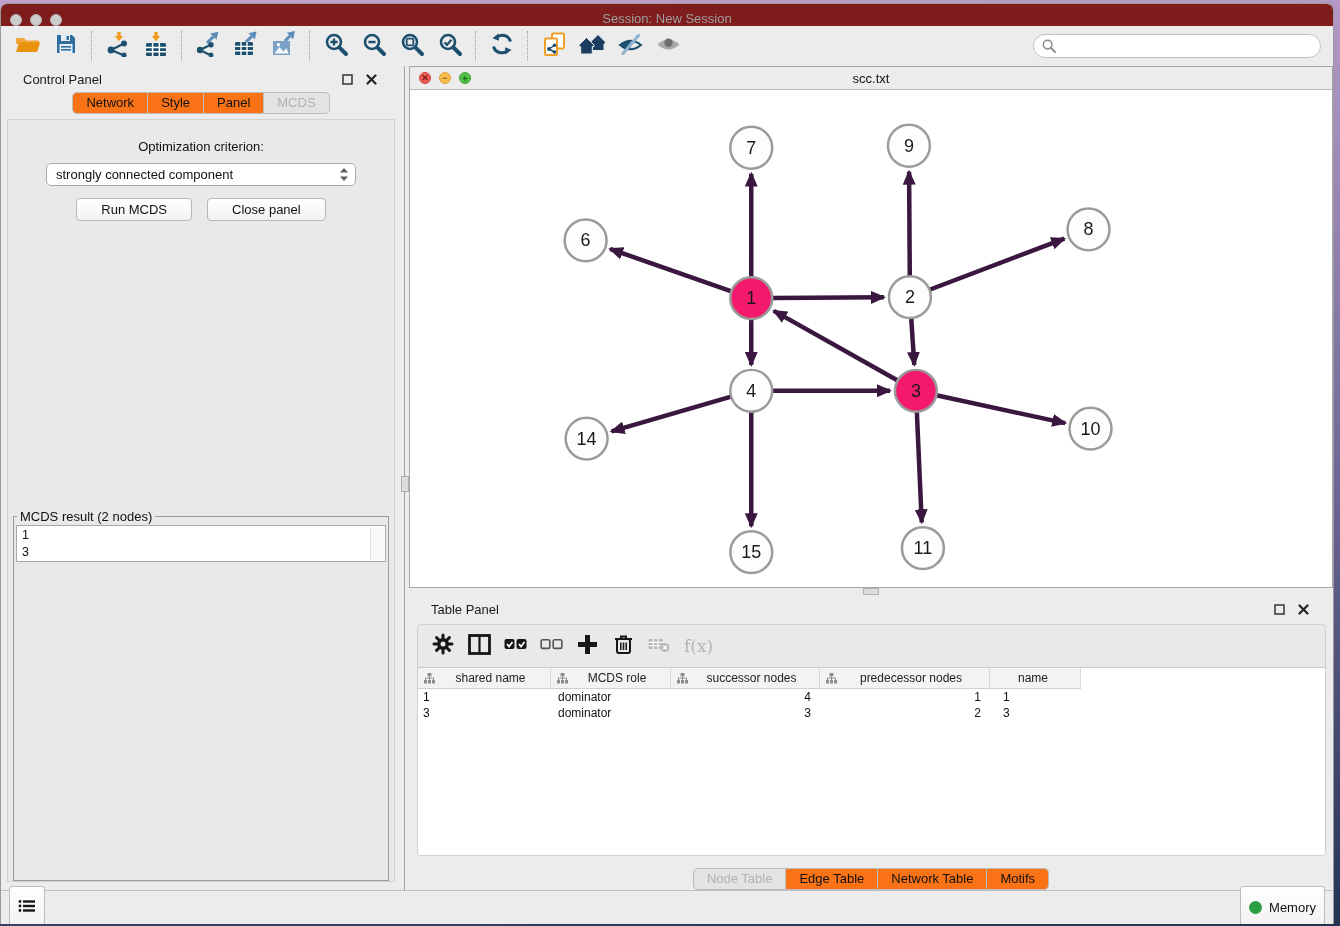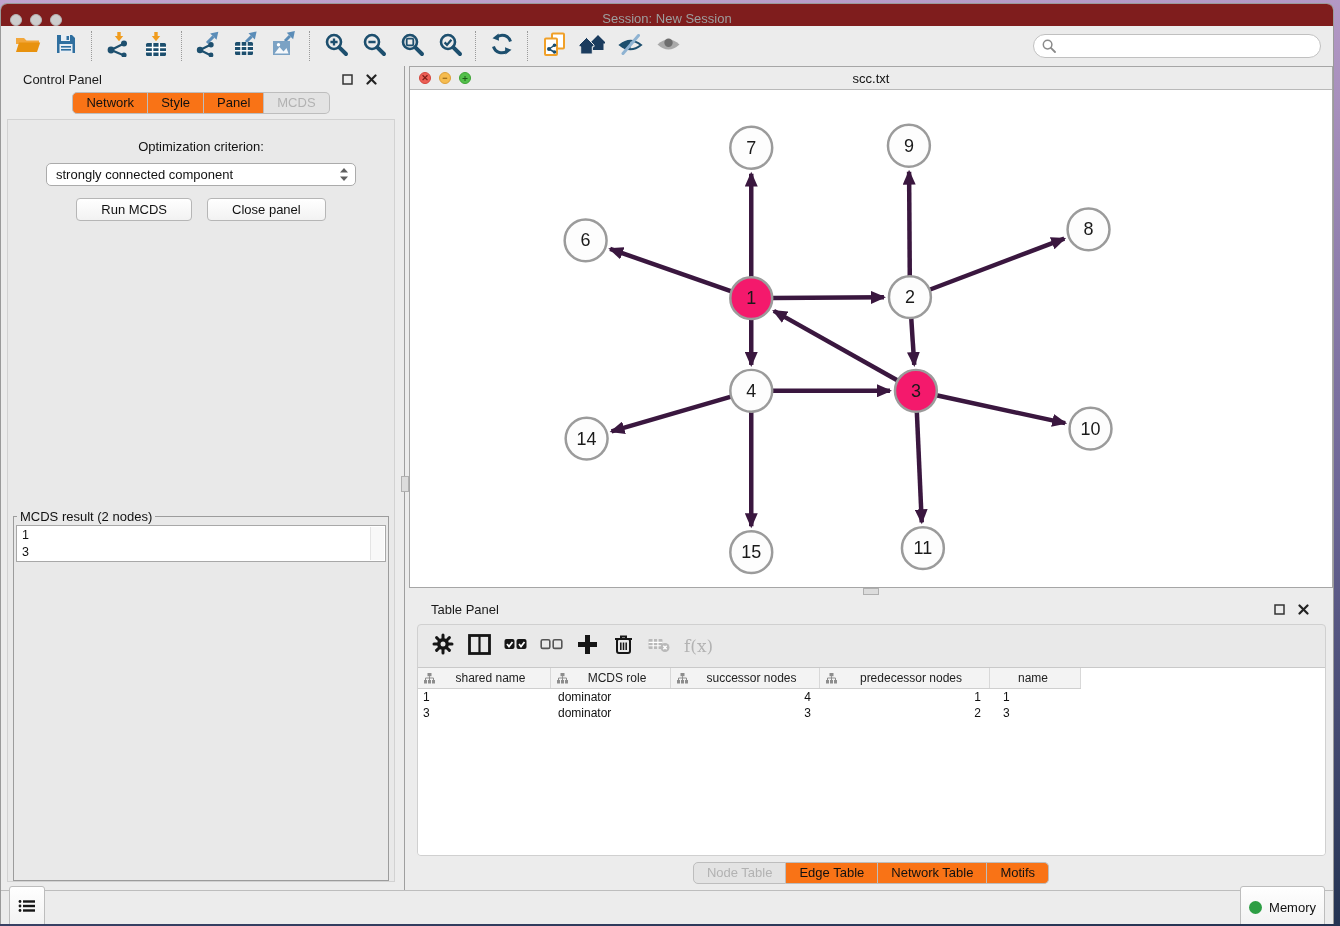--- a/index.html
+++ b/index.html
@@ -81,21 +81,21 @@
   .hcell{display:flex;align-items:center;border-right:1px solid #d8d8d8;box-sizing:border-box;}
   .hcell .aticon{margin-left:6px;flex:none;display:flex;}
   .hcell .hlabel{flex:1;text-align:center;font-size:12px;color:#222;padding-right:4px;}
   .c0{width:133px}.c1{width:120px}.c2{width:149px}.c3{width:170px}.c4{width:91px}
   .trow{display:flex;height:16px;align-items:center;}
   .tcell{font-size:12px;color:#111;box-sizing:border-box;overflow:hidden;white-space:nowrap;}
   .tcell.a-left0{padding-left:5px;}
   .tcell.a-left1{padding-left:7px;}
   .tcell.a-right{text-align:right;padding-right:9px;}
   .tcell.a-left4{padding-left:13px;}
-  .tp-tabs{height:34px;display:flex;align-items:center;justify-content:center;flex:none;}
+  .tp-tabs{height:34px;display:flex;align-items:flex-end;justify-content:center;flex:none;}
   
   .status-bar{position:absolute;left:0;right:0;bottom:0;height:34px;background:#ececec;border-top:1px solid #bdbdbd;
     display:flex;align-items:center;padding:0 8px;box-sizing:border-box;}
   .sbtn{height:25px;background:linear-gradient(#ffffff,#f1f1f1);border:1px solid #bdbdbd;border-radius:3px;
     display:flex;align-items:center;justify-content:center;padding:8px 8px;}
   .status-spacer{flex:1;}
   .mem-dot{width:13px;height:13px;border-radius:50%;background:#2d9e44;margin-right:7px;}
   .mem-label{font-size:13px;color:#111;}
 </style>
 </head>

